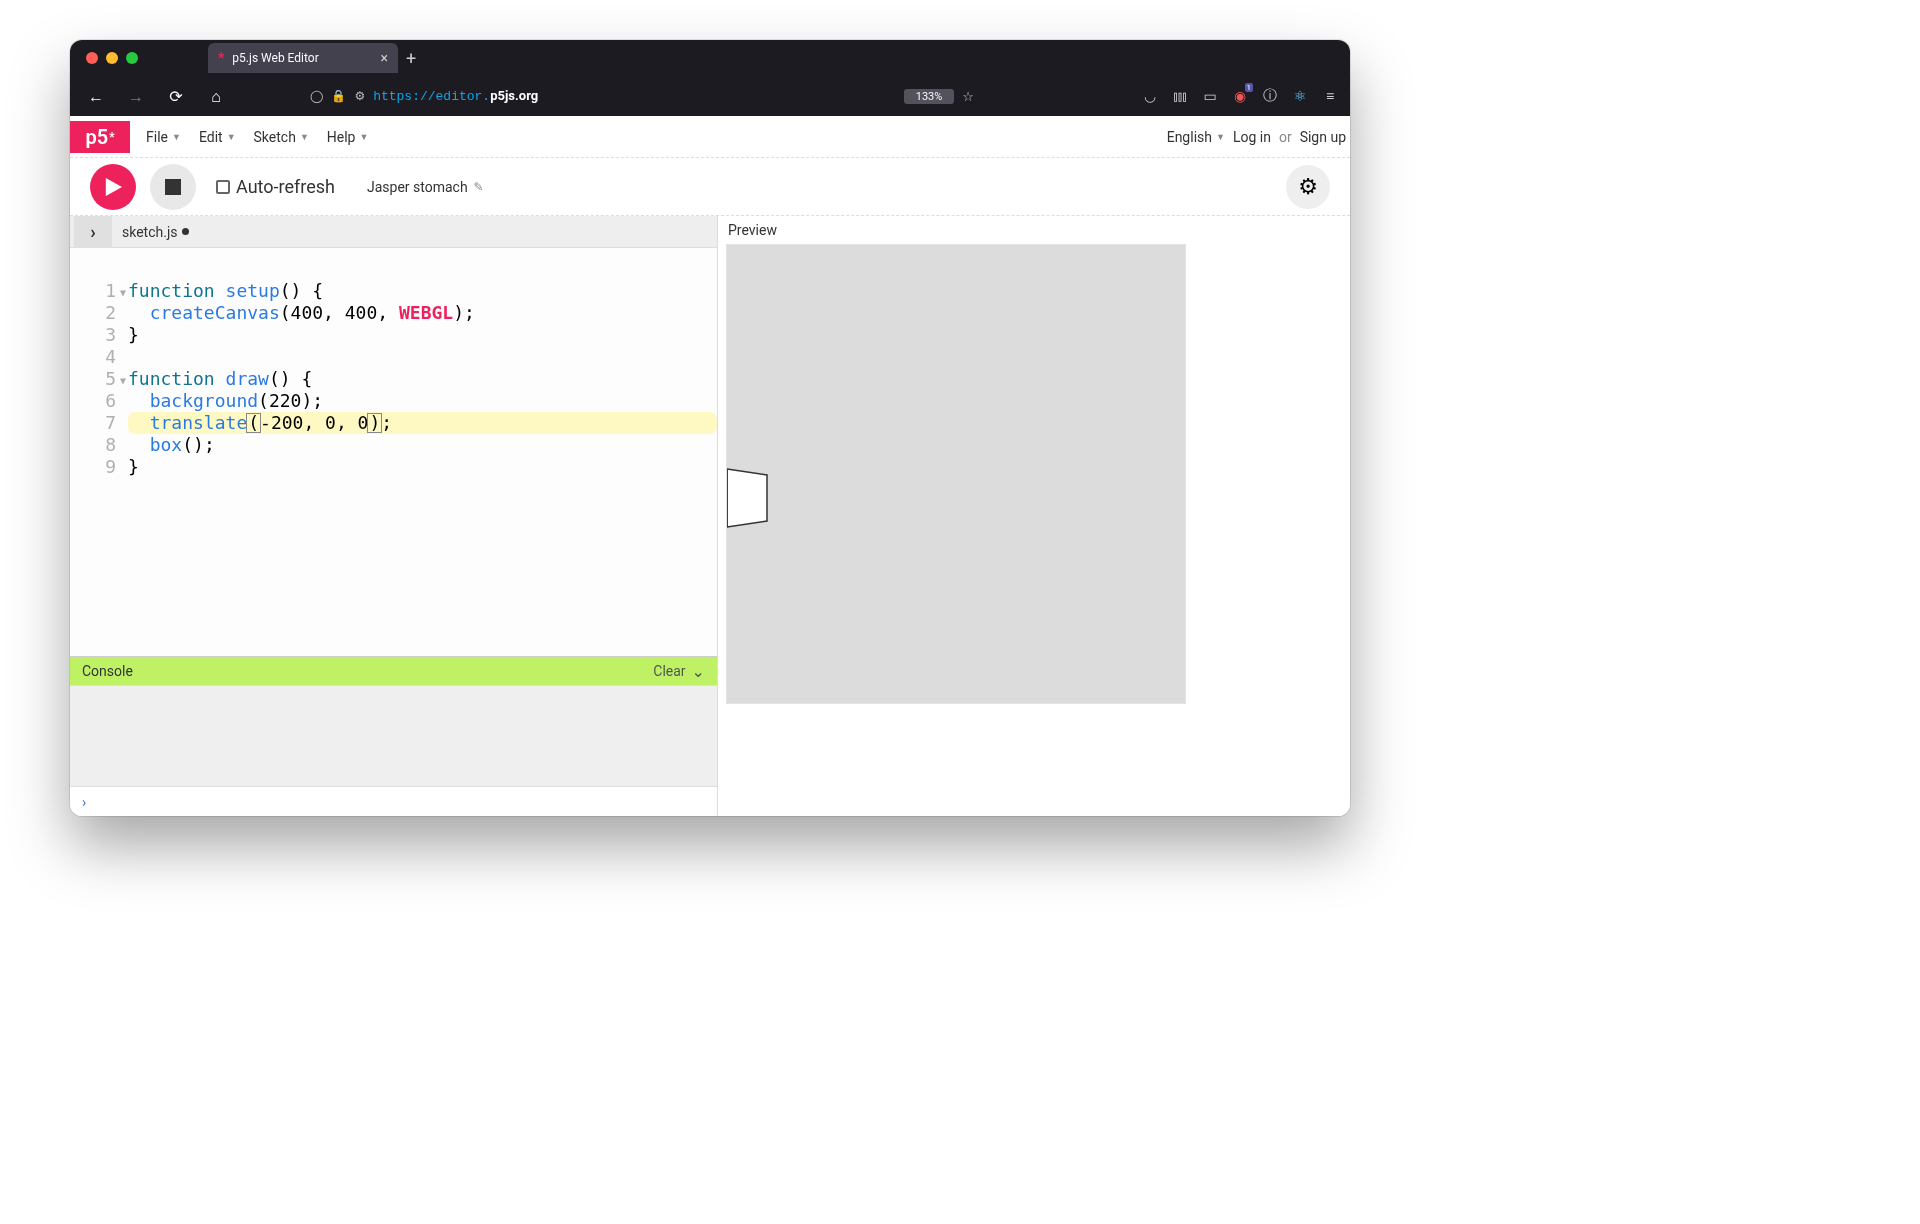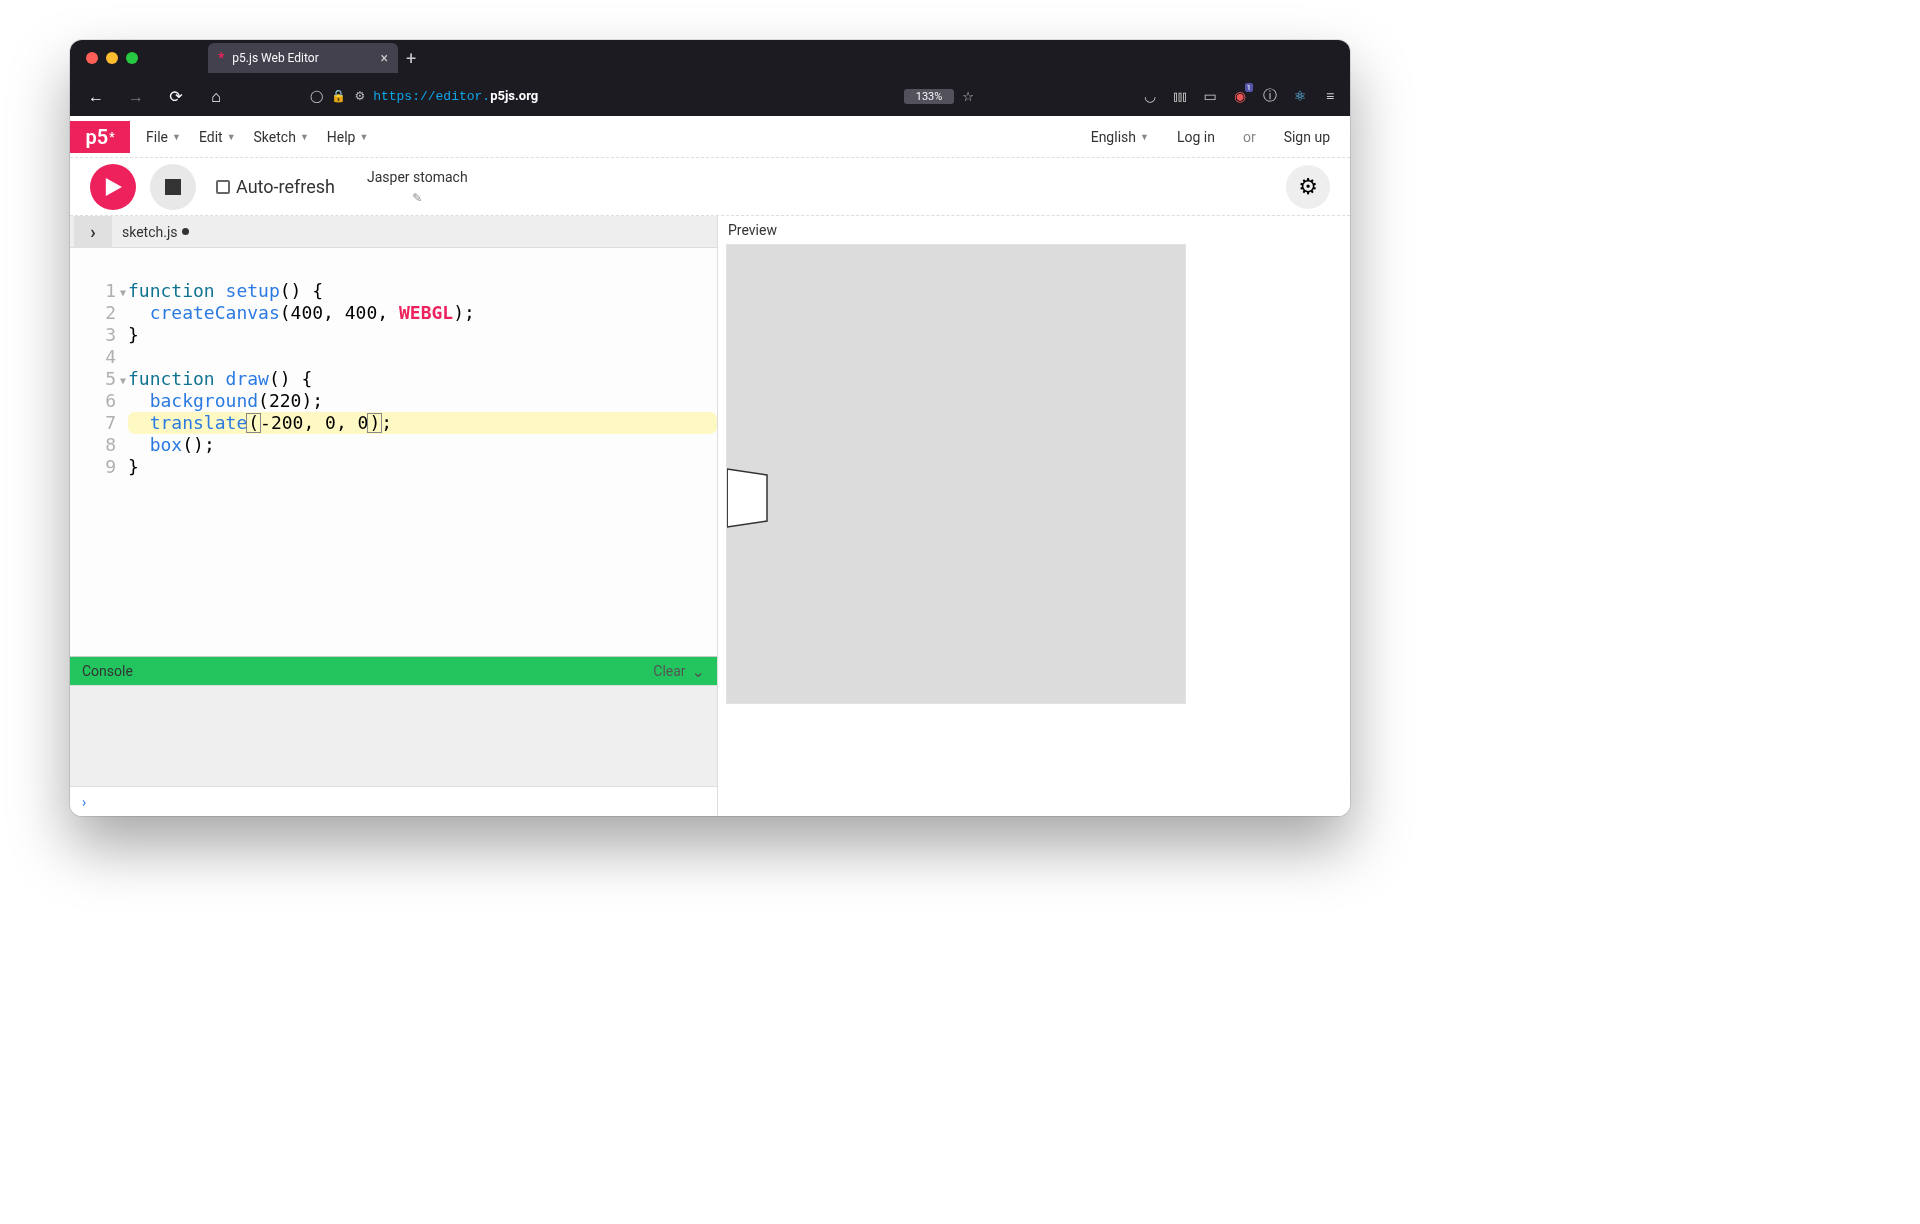--- a/index.html
+++ b/index.html
@@ -76,41 +76,41 @@
   .logo {
     width:60px; height:32px;
     background:#ed225d; color:#fff;
     display:flex; align-items:center; justify-content:center;
     font-weight:600; font-size:20px;
   }
   .logo sup{font-size:12px; margin-left:1px;}
   .menu { display:flex; gap:18px; padding:0 16px; }
   .menu-item { font-size:14px; color:#333; display:flex; align-items:center; gap:4px; }
   .caret { font-size:9px; color:#888; }
-  .header-right { margin-left:auto; display:flex; gap:28px; align-items:center; padding-right:20px; font-size:14px; color:#333; }
+  .header-right { margin-left:auto; display:flex; gap:8px; align-items:center; padding-right:4px; font-size:14px; color:#333; }
   .ortxt { color:#888; }
 
   .controls {
     height:58px; display:flex; align-items:center; gap:14px;
     padding: 0 20px;
     border-bottom:1px dashed #ddd;
   }
   .play {
     width:46px; height:46px; border-radius:50%;
     background:#ed225d; display:flex; align-items:center; justify-content:center;
   }
   .play svg{ fill:#fff; }
   .stop {
     width:46px; height:46px; border-radius:50%;
     background:#e8e8e8; display:flex; align-items:center; justify-content:center;
   }
   .stop .sq{ width:16px; height:16px; background:#333; }
   .chk { display:flex; align-items:center; gap:6px; font-size:18px; color:#333; margin-left:6px;}
   .chkbox { width:14px; height:14px; border:2px solid #666; border-radius:2px; }
-  .sketchname { font-size:14px; color:#333; display:flex; align-items:center; gap:6px; margin-left:18px;flex-direction:column; }
+  .sketchname { font-size:14px; color:#333; display:flex; align-items:center; gap:6px; margin-left:18px; }
   .pencil { font-size:12px; color:#888; }
   .gear {
     margin-left:auto; width:44px; height:44px; border-radius:50%;
     background:#eee; display:flex; align-items:center; justify-content:center;
     font-size:22px;
   }
 
   .workspace {
     position:absolute; top:100px; left:0; right:0; bottom:0;
     display:flex;
@@ -143,21 +143,21 @@
   .fold { position:absolute; right:-10px; top:2px; color:#aaa; font-size:10px; }
   .code { flex:1; padding-left:4px; }
   .code .row { height:22px; white-space:pre; }
   .code .row.hl { background:#fef9c3;border-radius:7px; }
   .kw{color:#0f7391;} 
   .fn{color:#2a7ae2;} 
   .cnst{color:#ed225d;font-weight:bold;}
   .brkt{ display:inline-block; border:1px solid #888; padding:0 1px; margin:0 -1px; line-height:18px; }
 
   .consolehdr {
-    height:30px; background:#22c55e; border-top:1px solid #ccc; border-bottom:1px solid #ddd;
+    height:30px; background:#bef264; border-top:1px solid #ccc; border-bottom:1px solid #ddd;
     display:flex; align-items:center; padding:0 12px; font-size:14px; color:#333;
   }
   .clear { margin-left:auto; display:flex; align-items:center; gap:6px; color:#555; }
   .consolebody { height:100px; background:#efefef; }
   .consoleinput { height:30px; border-top:1px solid #ddd; display:flex; align-items:center; padding-left:12px; color:#2a7ae2; font-size:14px; }
 
   .previewlbl { font-size:14px; color:#333; padding:6px 2px; }
   .canvas {
     width:460px; height:460px; background:#dcdcdc;
     position:relative; overflow:hidden;

